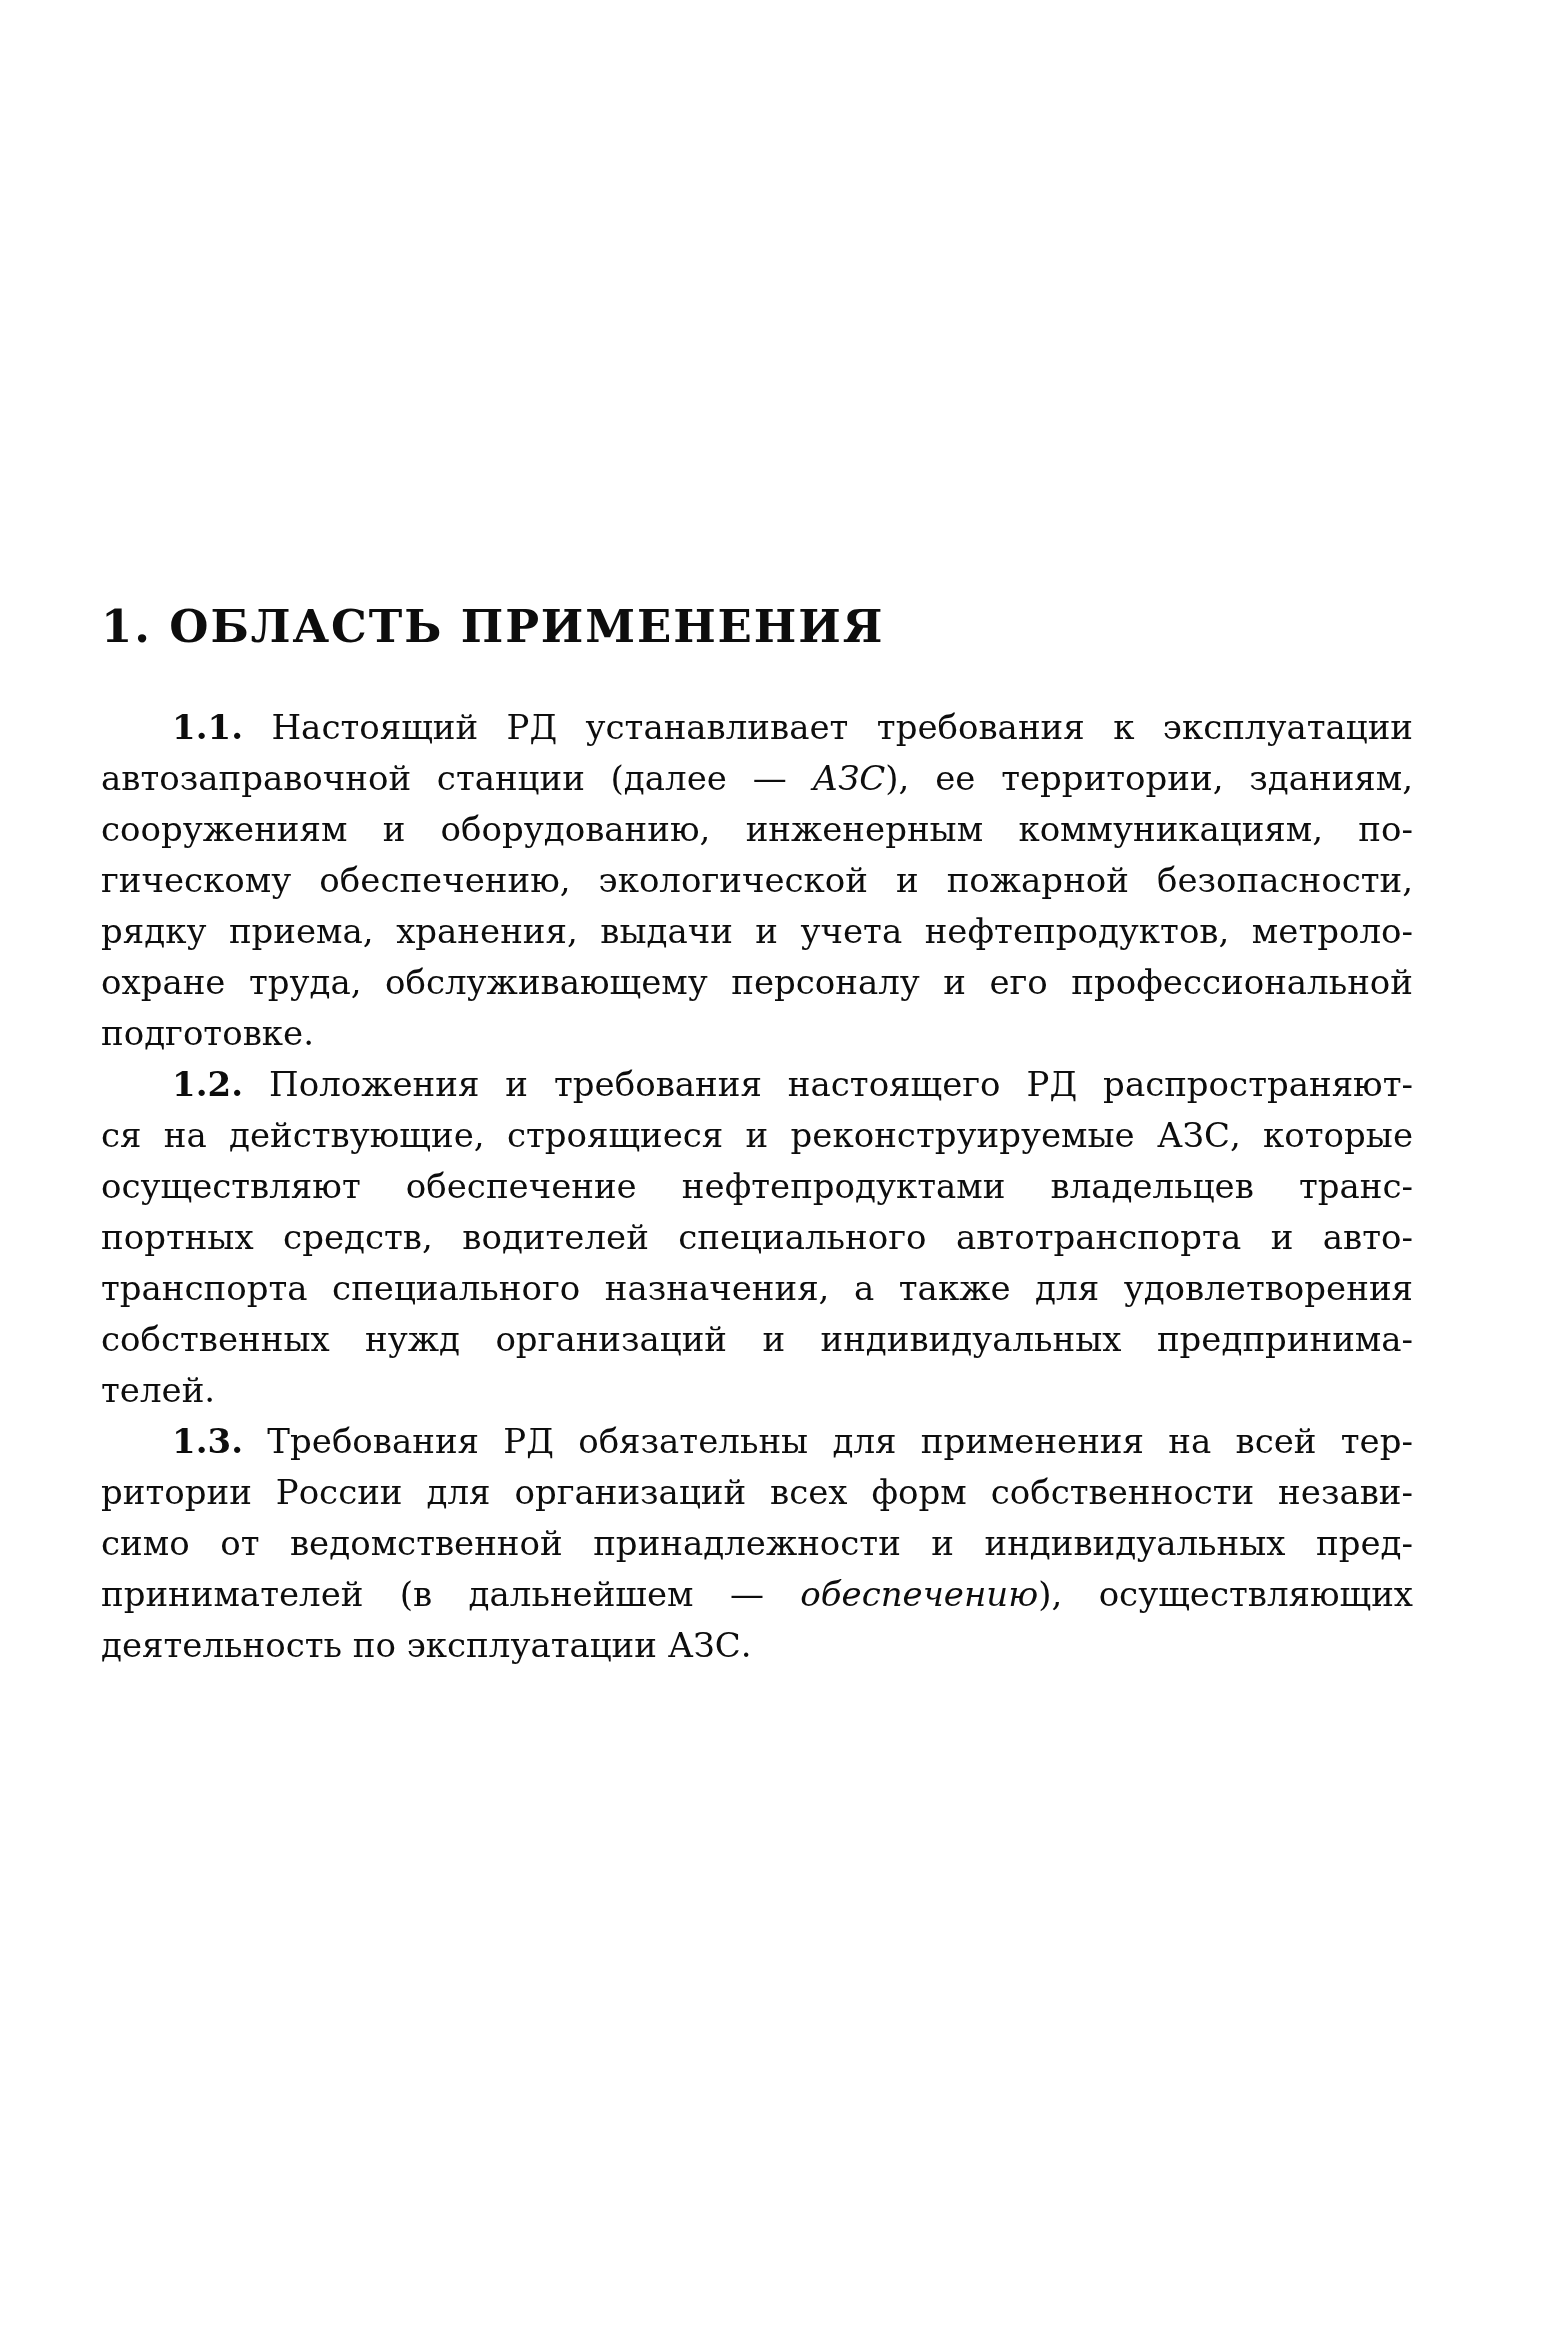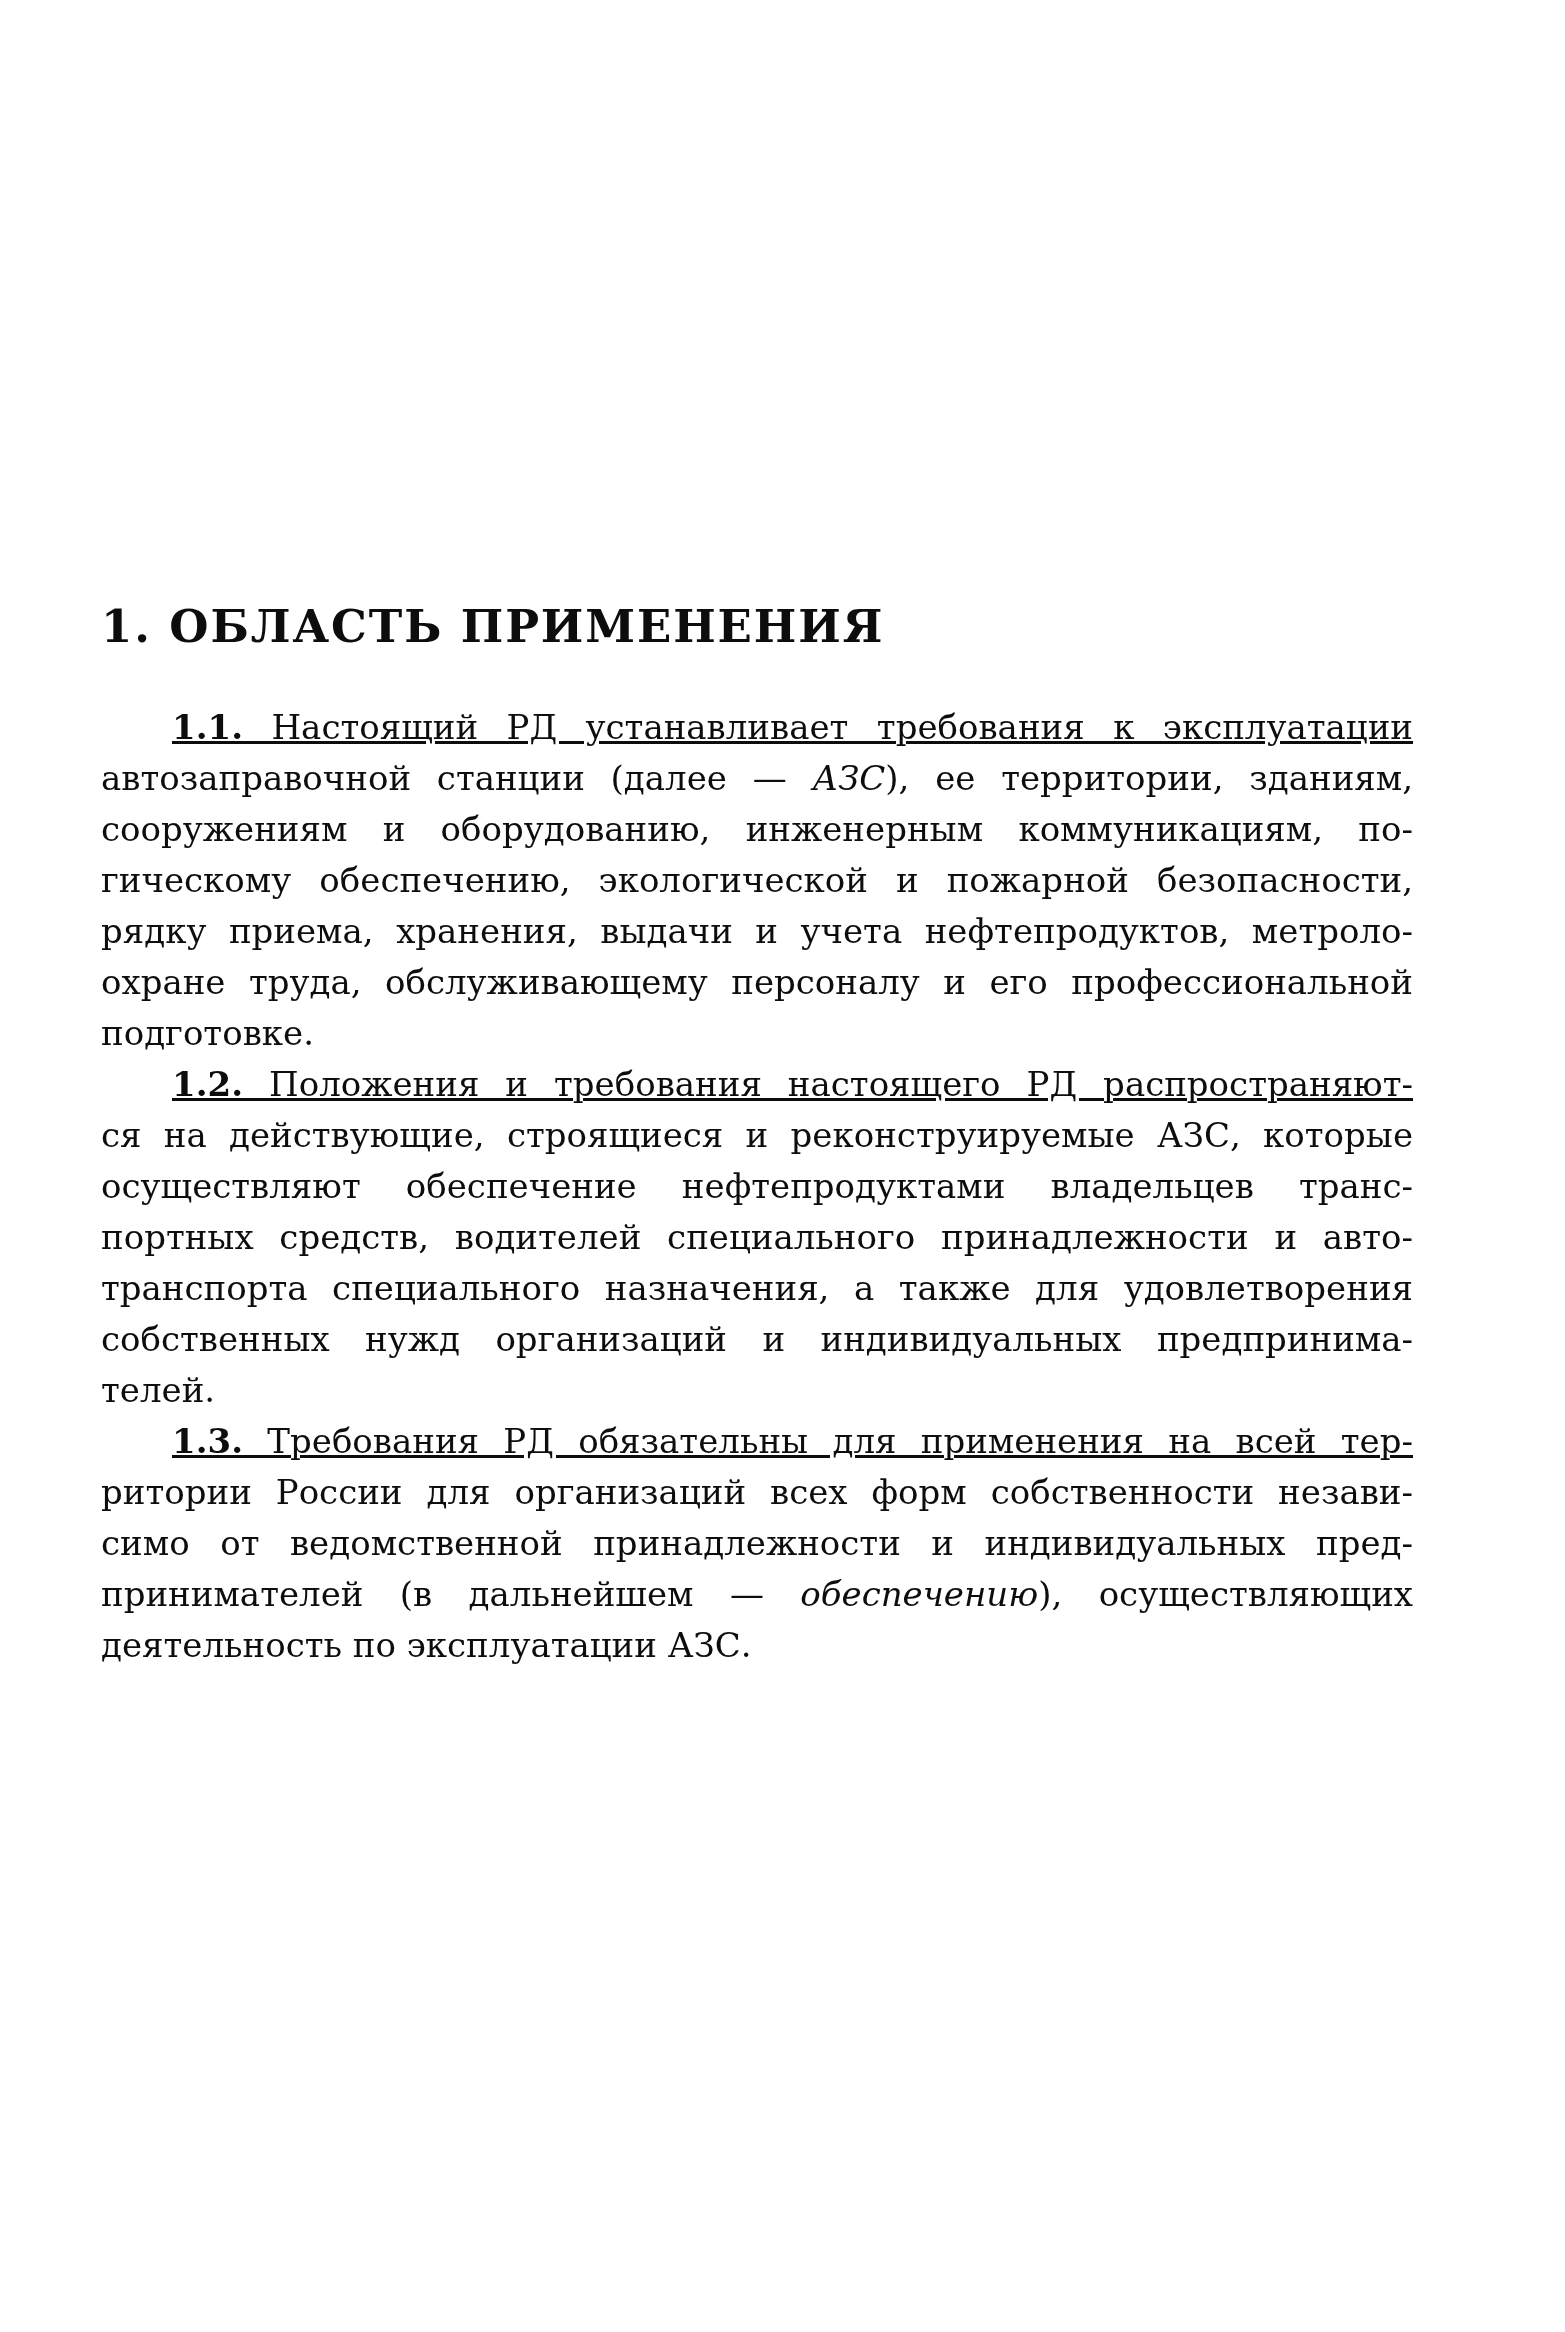--- a/index.html
+++ b/index.html
@@ -34,21 +34,20 @@
     width: 1312px;
     font-size: 34px;
     line-height: 51px;
   }
   .line {
     text-align: justify;
     text-align-last: justify;
   }
   .line.first {
     text-indent: 71px;
-    text-decoration: underline;
   }
   .line.last {
     text-align-last: left;
   }
   .b { font-weight: bold; }
   .i { font-style: italic; }
 </style>
 </head>
 <body>
 
@@ -58,21 +57,21 @@
       <div class="line first"><span class="b">1.1.</span><span> Настоящий РД устанавливает требования к эксплуатации</span></div>
       <div class="line"><span>автозаправочной станции (далее — </span><span class="i">АЗС</span><span>), ее территории, зданиям,</span></div>
       <div class="line"><span>сооружениям и оборудованию, инженерным коммуникациям, по-</span></div>
       <div class="line"><span>гическому обеспечению, экологической и пожарной безопасности,</span></div>
       <div class="line"><span>рядку приема, хранения, выдачи и учета нефтепродуктов, метроло-</span></div>
       <div class="line"><span>охране труда, обслуживающему персоналу и его профессиональной</span></div>
       <div class="line last"><span>подготовке.</span></div>
       <div class="line first"><span class="b">1.2.</span><span> Положения и требования настоящего РД распространяют-</span></div>
       <div class="line"><span>ся на действующие, строящиеся и реконструируемые АЗС, которые</span></div>
       <div class="line"><span>осуществляют обеспечение нефтепродуктами владельцев транс-</span></div>
-      <div class="line"><span>портных средств, водителей специального принадлежности и авто-</span></div>
+      <div class="line"><span>портных средств, водителей специального автотранспорта и авто-</span></div>
       <div class="line"><span>транспорта специального назначения, а также для удовлетворения</span></div>
       <div class="line"><span>собственных нужд организаций и индивидуальных предпринима-</span></div>
       <div class="line last"><span>телей.</span></div>
       <div class="line first"><span class="b">1.3.</span><span> Требования РД обязательны для применения на всей тер-</span></div>
       <div class="line"><span>ритории России для организаций всех форм собственности незави-</span></div>
       <div class="line"><span>симо от ведомственной принадлежности и индивидуальных пред-</span></div>
       <div class="line"><span>принимателей (в дальнейшем — </span><span class="i">обеспечению</span><span>), осуществляющих</span></div>
       <div class="line last"><span>деятельность по эксплуатации АЗС.</span></div>
     </div>
 </div>

